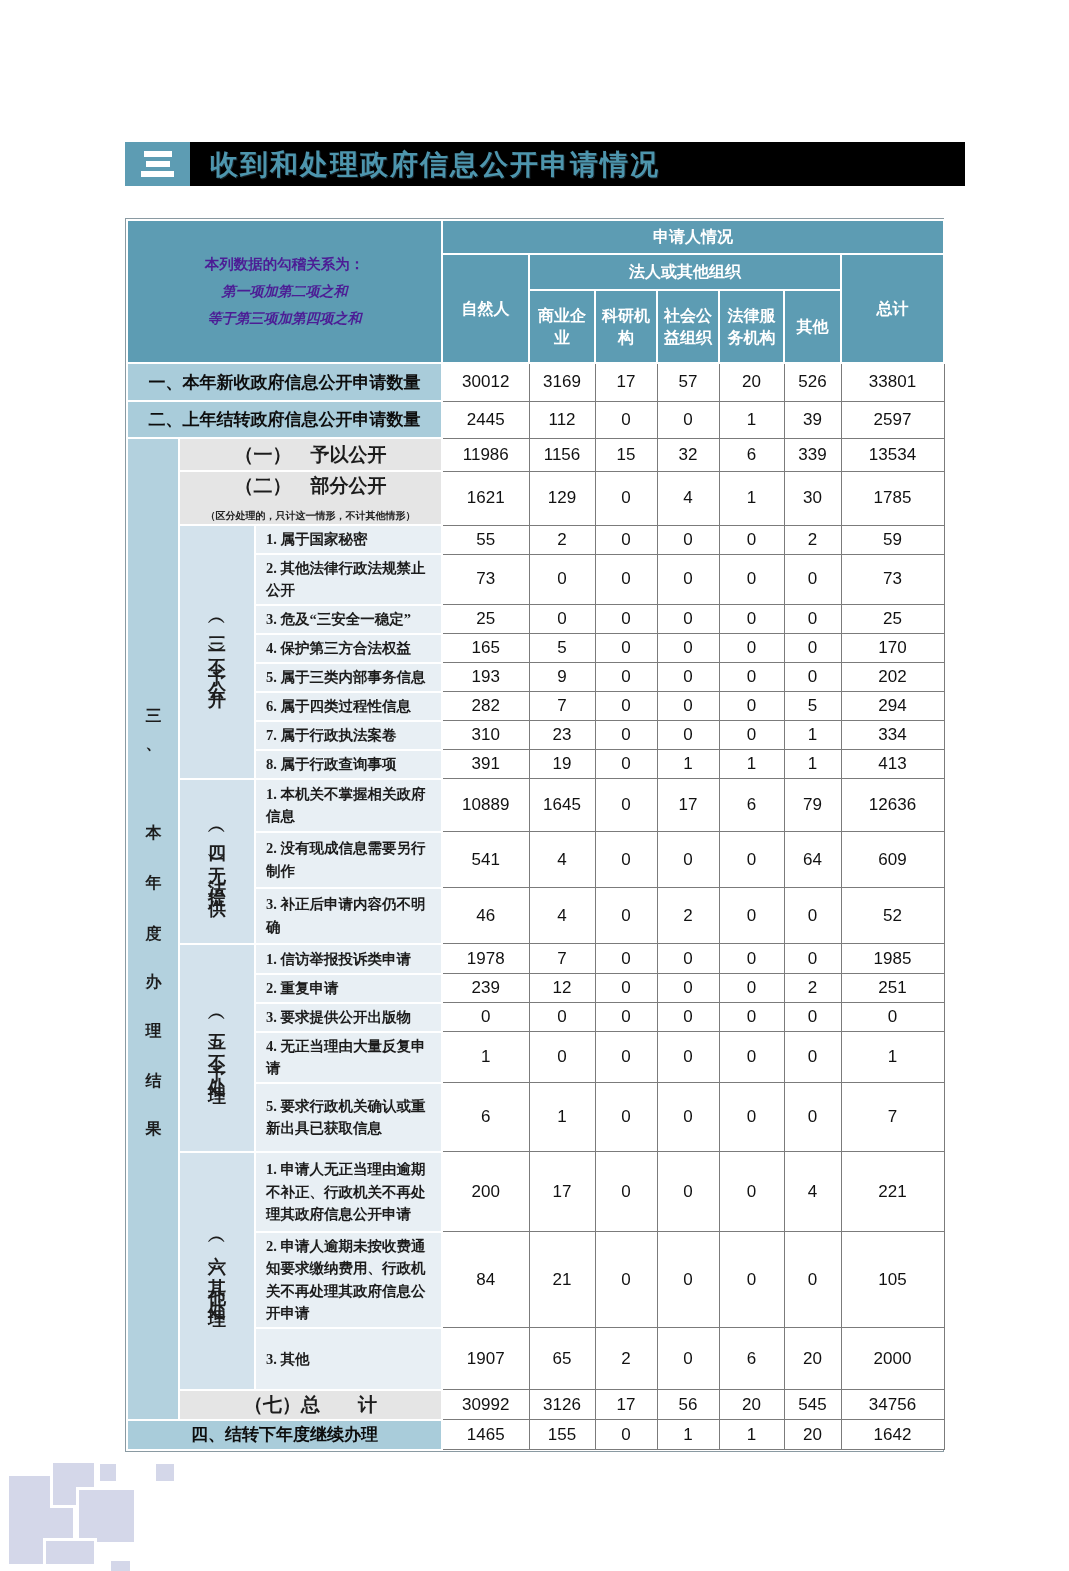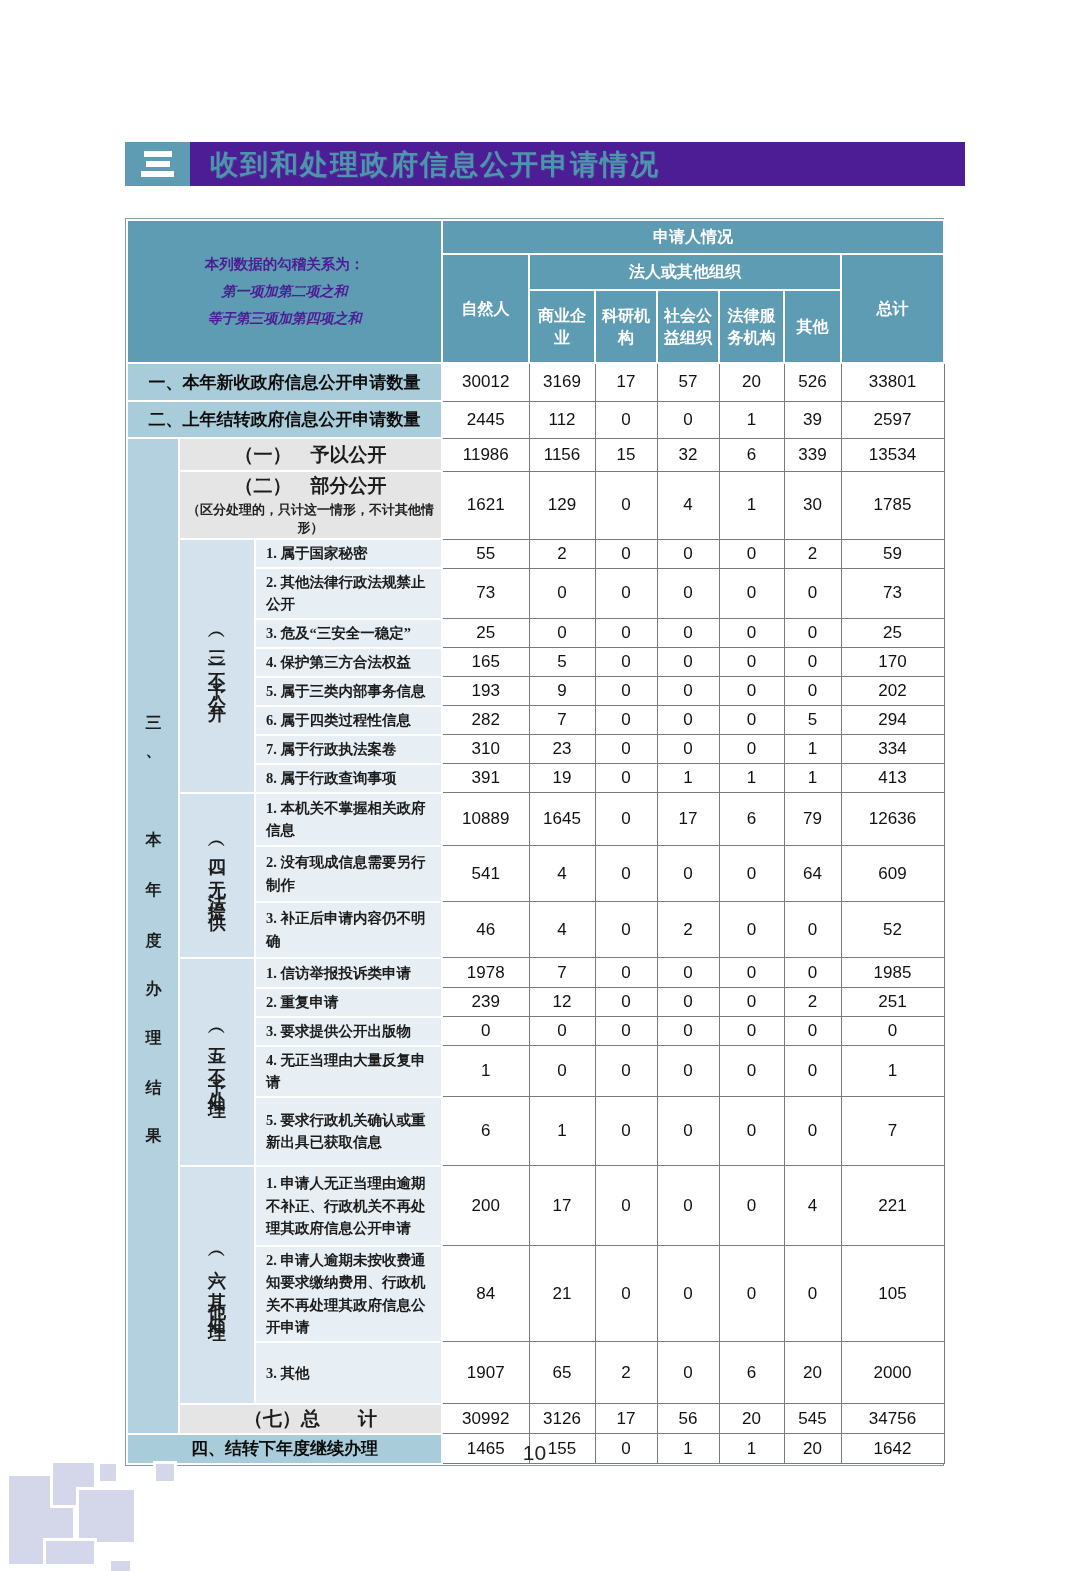--- a/index.html
+++ b/index.html
@@ -1,19 +1,19 @@
 <!DOCTYPE html>
 <html><head>
 <meta charset="utf-8">
 <style>
   html,body{margin:0;padding:0;background:#fff;}
   .page{position:relative;width:1069px;height:1571px;background:#ffffff;overflow:hidden;
         font-family:"Liberation Sans",sans-serif;color:#1c1c1c;}
   
-  .title-bar{position:absolute;left:125px;top:142px;width:840px;height:44px;background:#4c1d95;}
+  .title-bar{position:absolute;left:125px;top:142px;width:840px;height:44px;background:#000000;}
   .title-icon{position:absolute;left:0;top:0;width:65px;height:44px;background:#5d9cb3;
       display:flex;flex-direction:column;justify-content:center;align-items:center;gap:4px;}
   .title-icon i{display:block;height:6px;background:#fff;}
   .title-icon i:nth-child(1){width:28px;}
   .title-icon i:nth-child(2){width:24px;}
   .title-icon i:nth-child(3){width:33px;}
   .title-text{position:absolute;left:85px;top:0;height:44px;line-height:46px;
       font-size:28px;font-weight:bold;color:#4d95ad;letter-spacing:2px;
       text-shadow:1px 1px 0 rgba(90,130,150,.25);white-space:nowrap;}
   
@@ -28,21 +28,21 @@
   .corner .c2{font-size:14px;font-style:italic;font-family:"Liberation Serif",serif;margin-top:9px;}
   .blue{background:#a9ccda;text-align:center;font-size:17px;color:#0d0d0d;}
   .colA{background:#b3d1de;text-align:center;}
   .sec{background:#e5e5e5;text-align:center;font-size:19px;font-family:"Liberation Serif",serif;}
   .secv{background:#d3e2ec;text-align:center;font-size:18px;font-family:"Liberation Serif",serif;}
   .item{background:#e8eff4;text-align:left;padding:2px 10px;font-size:14.5px;line-height:1.55;
         font-family:"Liberation Serif",serif;}
   .vert .lbl{writing-mode:vertical-rl;text-orientation:mixed;display:inline-block;
         letter-spacing:0.6em;white-space:nowrap;}
   .colA .lbl{letter-spacing:3.1em;font-size:16px;font-family:"Liberation Sans",sans-serif;}
-  .note{font-size:13px;color:#222;margin-top:2px;font-family:"Liberation Serif",serif;}
+  .note{font-size:10px;color:#222;margin-top:10px;font-family:"Liberation Serif",serif;}
   
   .page-num{position:absolute;left:0;top:1441px;width:1069px;text-align:center;font-size:21px;color:#222;}
   .deco span{position:absolute;background:#d4d7e9;border:3px solid #ffffff;}
 </style>
 </head>
 <body>
 
 <div class="page">
 
   <div class="title-bar">
@@ -394,21 +394,20 @@
             <td>0</td>
             <td>1</td>
             <td>1</td>
             <td>20</td>
             <td>1642</td>
           </tr>
         </tbody>
     </table>
   </div>
 
-  <div class="page-num">10</div>
 
   <div class="deco">
     <span style="left:6px;top:1473px;width:64px;height:88px"></span>
     <span style="left:50px;top:1460px;width:41px;height:42px"></span>
     <span style="left:97px;top:1461px;width:16px;height:17px"></span>
     <span style="left:153px;top:1461px;width:18px;height:17px"></span>
     <span style="left:76px;top:1487px;width:55px;height:52px"></span>
     <span style="left:43px;top:1538px;width:48px;height:23px"></span>
     <span style="left:108px;top:1558px;width:19px;height:13px"></span>
   </div>

